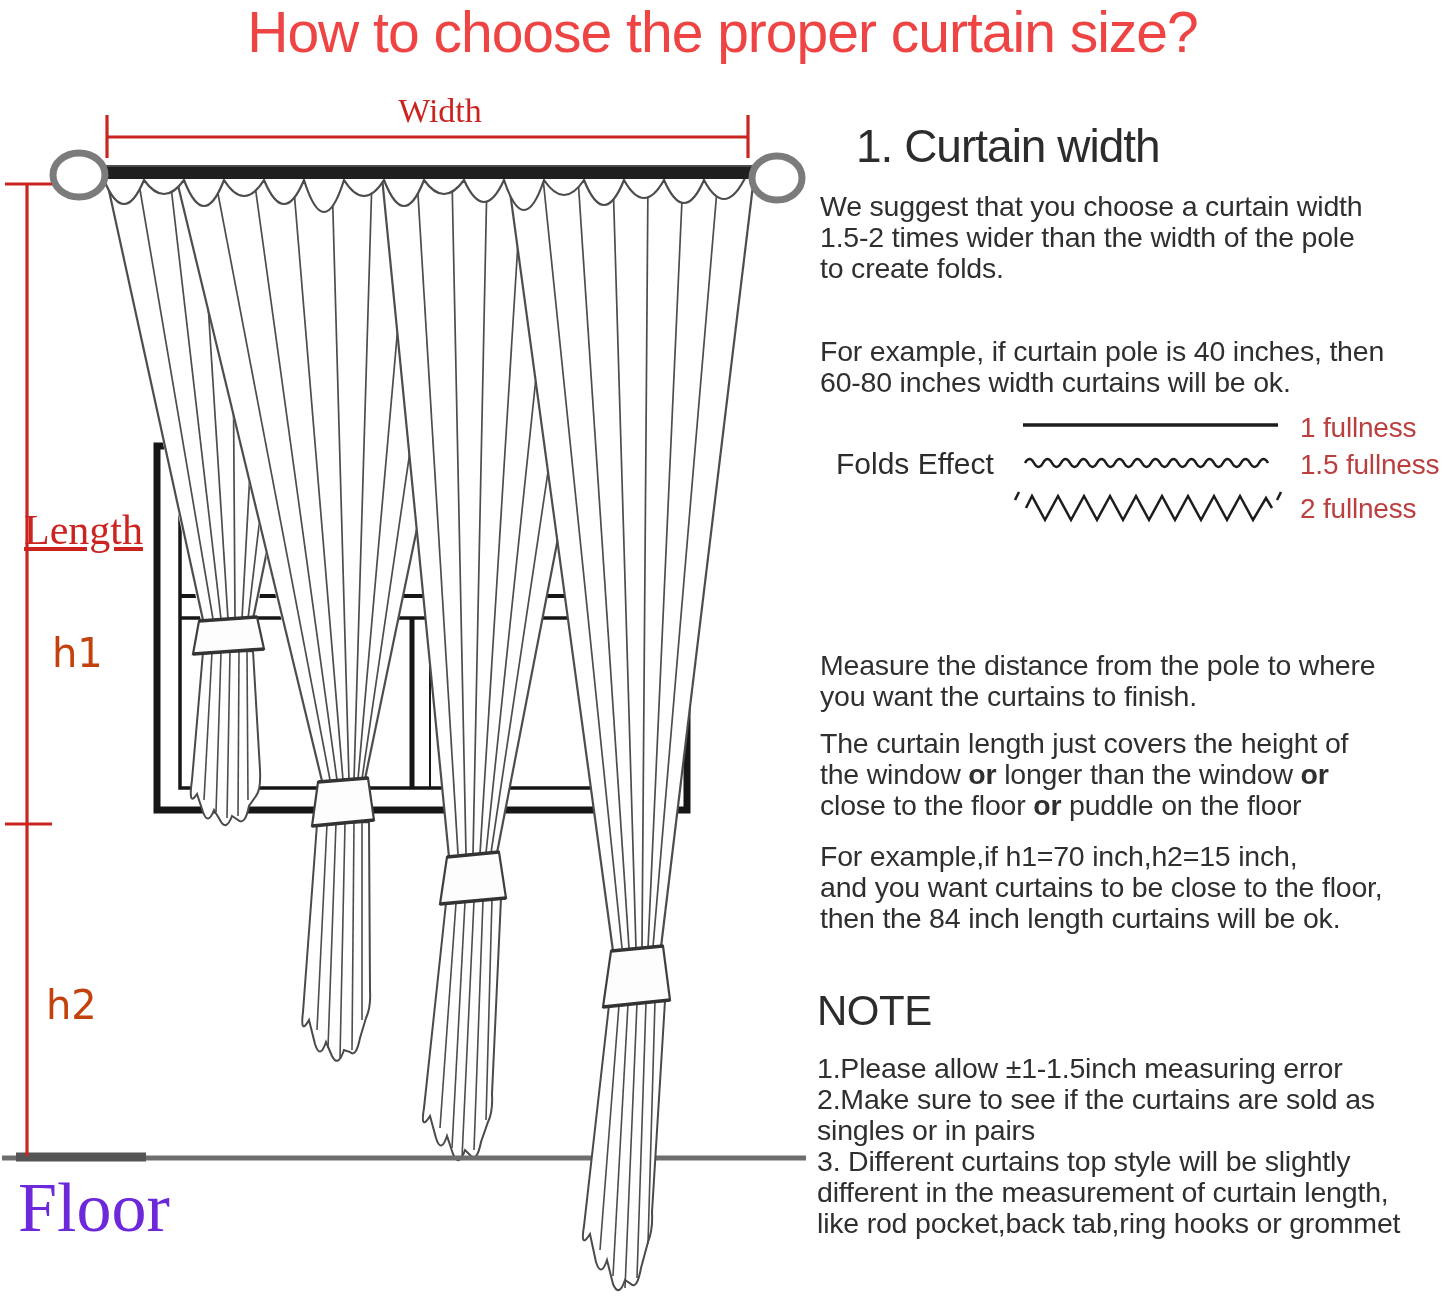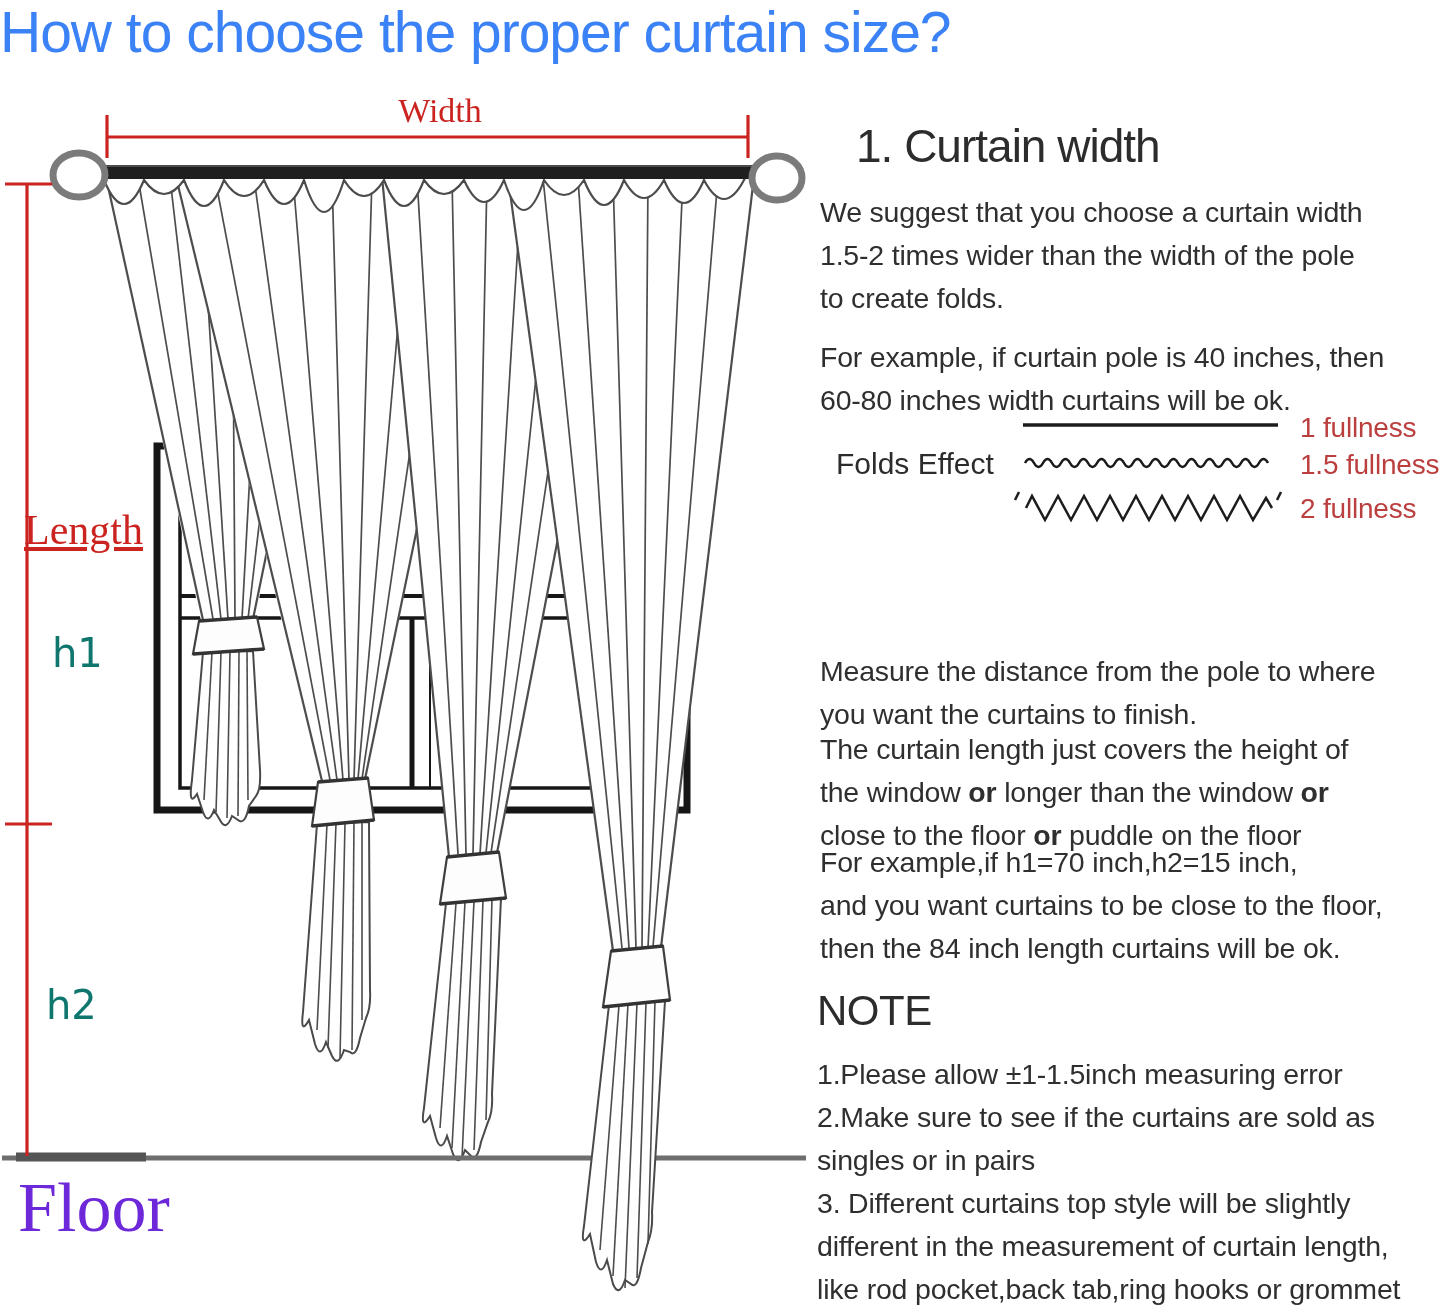--- a/index.html
+++ b/index.html
@@ -1,29 +1,29 @@
 <!DOCTYPE html>
 <html><head>
 <meta charset="utf-8">
 <style>
   html,body{margin:0;padding:0;background:#ffffff;}
   .page{position:relative;width:1445px;height:1314px;background:#fff;overflow:hidden;
         font-family:"Liberation Sans",sans-serif;color:#2f2f2f;}
   .abs{position:absolute;}
-  .title{top:2px;left:0;width:1445px;font-size:57px;letter-spacing:-1px;
-         color:#3b82f6;line-height:60px;}
+  .title{top:2px;left:0;width:1445px;text-align:center;font-size:57px;letter-spacing:-1px;
+         color:#ef4444;line-height:60px;}
   .h2x{font-size:46px;letter-spacing:-1px;color:#2c2c2c;line-height:48px;}
-  .para{font-size:28.5px;line-height:43px;letter-spacing:-0.2px;white-space:pre-line;color:#2f2f2f;}
+  .para{font-size:28.5px;line-height:31px;letter-spacing:-0.2px;white-space:pre-line;color:#2f2f2f;}
   .bold{font-weight:bold;}
   .formula{font-size:29px;font-weight:bold;letter-spacing:-0.2px;color:#262626;}
   .note-head{font-size:42px;letter-spacing:-0.5px;color:#2c2c2c;line-height:46px;}
   .red-serif{font-family:"Liberation Serif",serif;color:#cb2420;}
   .width-lbl{top:92px;left:350px;width:180px;text-align:center;font-size:34px;}
   .length-lbl{top:506px;left:24px;font-size:42px;text-decoration:underline;}
-  .h-lbl{font-family:"DejaVu Sans",sans-serif;color:#0f766e;font-size:40px;}
+  .h-lbl{font-family:"DejaVu Sans",sans-serif;color:#c2410c;font-size:40px;}
   .h1-lbl{top:630px;left:52px;}
   .h2-lbl{top:982px;left:46px;}
   .floor-lbl{top:1168px;left:18px;font-family:"Liberation Serif",serif;color:#6d28d9;font-size:70px;}
   .folds-lbl{top:447px;left:836px;font-size:30px;color:#2c2c2c;}
   .fullness{left:1300px;font-size:28px;color:#bb3f3f;letter-spacing:-0.2px;}
   .f1{top:412px;} .f2{top:449px;} .f3{top:493px;}
   svg{display:block;}
 </style>
 </head>
 <body>

